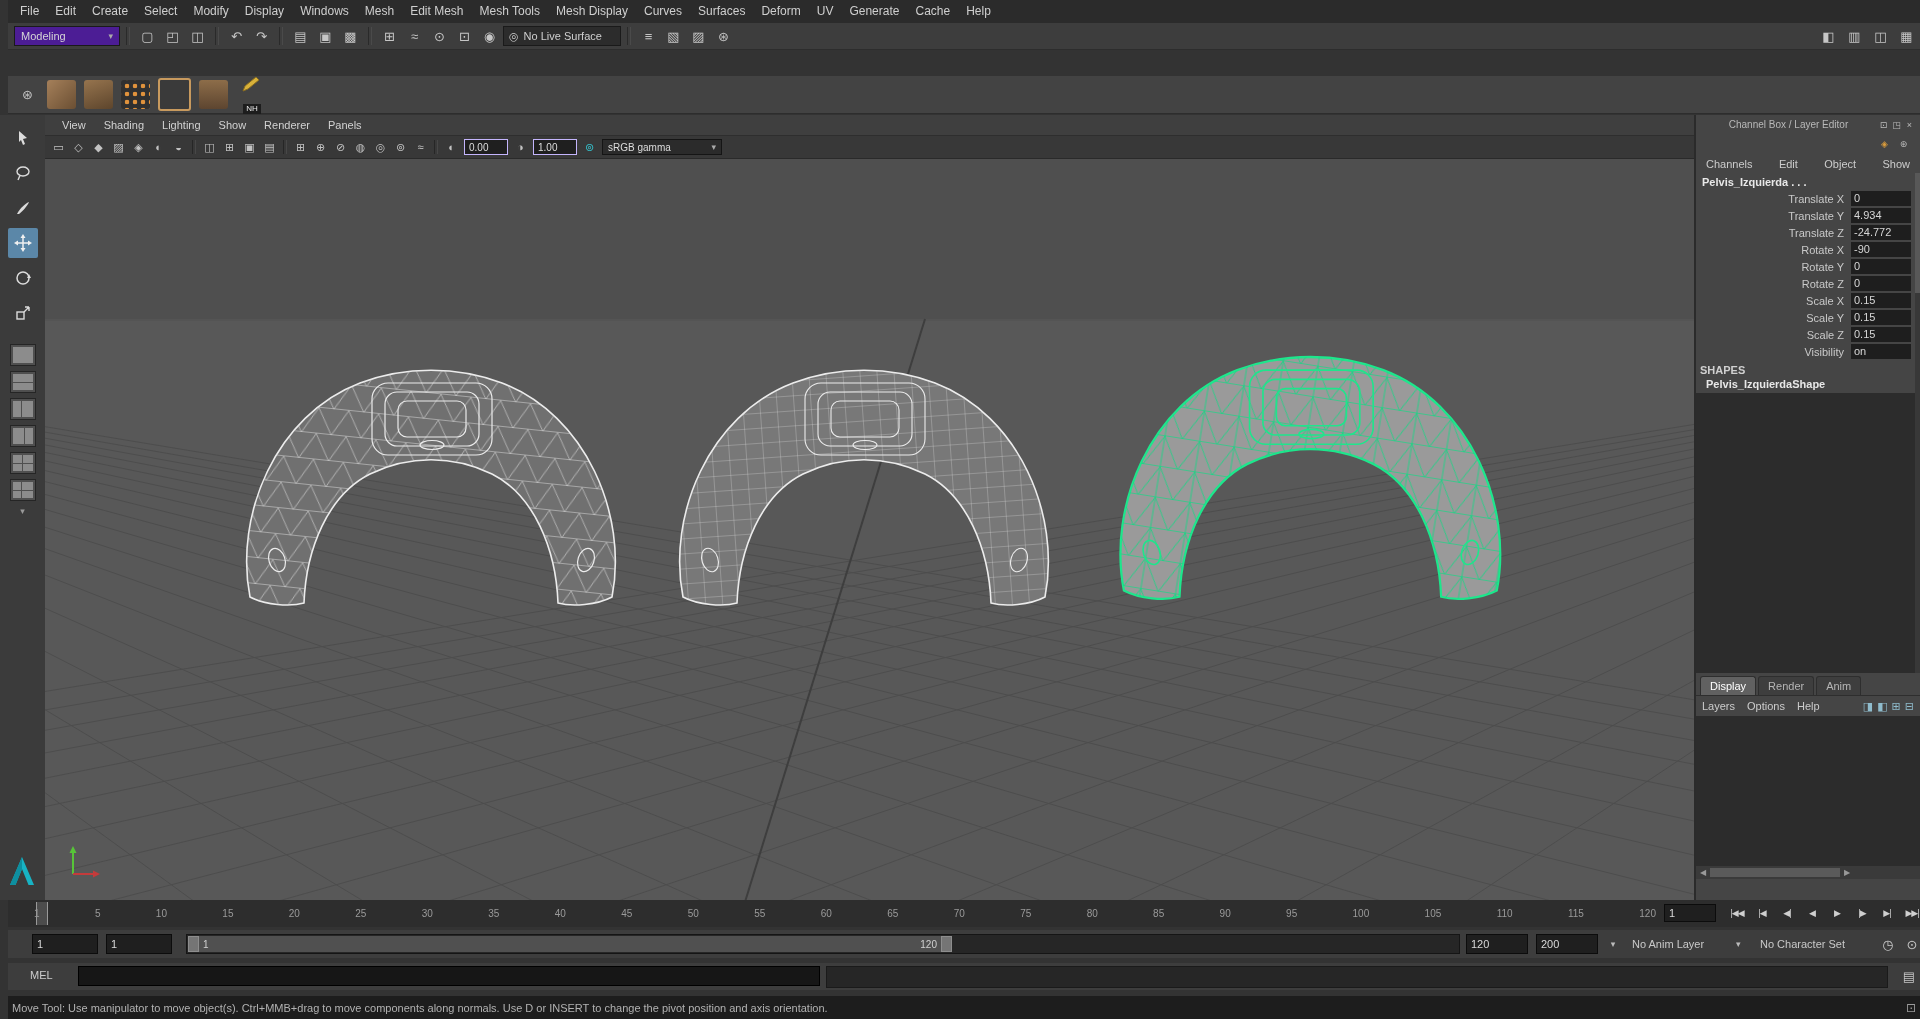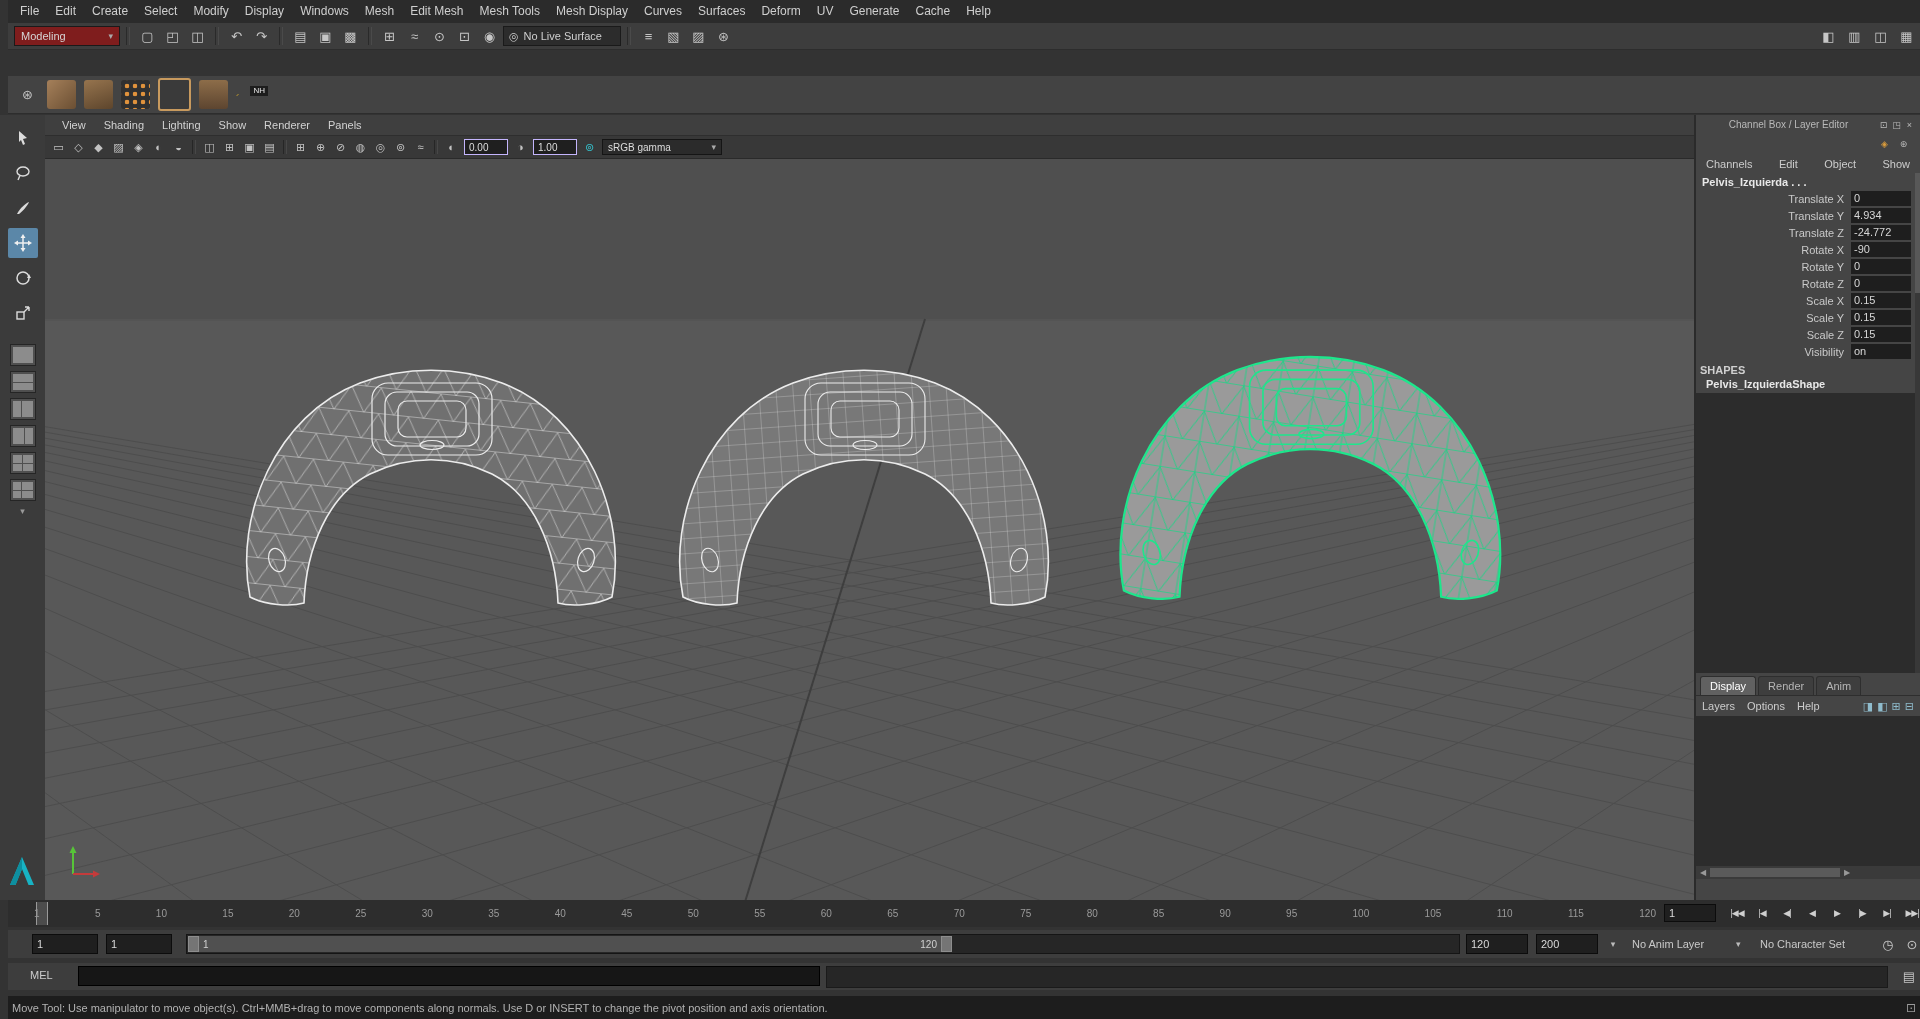--- a/index.html
+++ b/index.html
@@ -6,40 +6,40 @@
   #app{position:relative;width:1920px;height:1019px;background:#333;font-family:"Liberation Sans","DejaVu Sans",sans-serif;overflow:hidden;user-select:none;}
   .abs{position:absolute;box-sizing:border-box;}
   .row{position:absolute;left:8px;width:1920px;box-sizing:border-box;}
 
   
   #menubar{top:0;height:23px;background:#2b2b2b;display:flex;align-items:center;padding-left:4px;}
   .mi{font-size:12px;color:#cfcfcf;padding:0 8px;line-height:23px;white-space:nowrap;}
 
   
   #toolbar{top:23px;height:27px;background:#3d3d3d;display:flex;align-items:center;padding-left:6px;gap:2px;border-bottom:1px solid #2d2d2d;}
-  .dd{height:20px;background:#7f1d1d;border:1px solid #1a1a1a;display:flex;align-items:center;justify-content:space-between;color:#d5d5d5;font-size:11px;padding:0 6px;box-sizing:border-box;text-align:center;}
+  .dd{height:20px;background:#4c1d95;border:1px solid #1a1a1a;display:flex;align-items:center;justify-content:space-between;color:#d5d5d5;font-size:11px;padding:0 6px;box-sizing:border-box;text-align:center;}
   #mode-dd{width:106px;}
   .caret{font-size:9px;color:#aaa;margin-left:6px;}
   .tbsep{width:2px;height:18px;border-left:1px solid #2a2a2a;border-right:1px solid #4a4a4a;margin:0 4px;}
   .tbi{width:23px;height:21px;display:flex;align-items:center;justify-content:center;color:#c6c6c6;font-size:13px;}
   #live-field{width:118px;height:20px;background:#2c2c2c;border:1px solid #1a1a1a;display:flex;align-items:center;gap:5px;color:#cfcfcf;font-size:11px;padding:0 5px;box-sizing:border-box;}
   #tb-right{margin-left:auto;display:flex;gap:3px;padding-right:10px;}
 
   
   #shelf-tabs{top:50px;height:26px;background:#363636;display:flex;align-items:flex-end;padding-left:56px;}
   .stab{font-size:11px;color:#b5b5b5;padding:5px 10px;line-height:1;white-space:nowrap;}
   .stab.active{background:#5b5b5b;color:#fff;border-radius:3px 3px 0 0;}
   #shelf-row{top:76px;height:38px;background:#434343;display:flex;align-items:center;gap:8px;padding-left:8px;border-bottom:1px solid #2d2d2d;}
   .shelf-icon{width:29px;height:29px;border-radius:3px;}
   .si-scroll{background:linear-gradient(135deg,#a5805a,#6b4f33);}
   .si-scroll2{background:linear-gradient(160deg,#96744e,#5d452c);}
   .si-dots{background-color:#303030;background-image:radial-gradient(circle,#e0923c 2px,transparent 2.6px);background-size:8px 8px;background-position:2px 2px;}
   .si-frame{background:#3a3a3a;border:2px solid #c89a5e;}
   .si-book{background:linear-gradient(180deg,#8d6d49,#5d4530);}
-  .nh-wrap{display:flex;flex-direction:row;align-items:flex-start;width:32px;gap:11px;}
+  .nh-wrap{display:flex;flex-direction:column;align-items:center;width:32px;gap:11px;}
   .nh-label{font-size:8px;color:#e8e8e8;background:#1d1d1d;padding:0 3px;line-height:10px;}
   #shelf-right{margin-left:auto;display:flex;flex-direction:column;padding-right:4px;gap:1px;}
   .ssa{font-size:8px;color:#aaa;line-height:8px;text-align:center;}
 
   
   #tool-col{left:0;top:115px;width:45px;height:785px;background:#3b3b3b;display:flex;flex-direction:column;align-items:center;padding-top:8px;gap:5px;}
   .tool{width:30px;height:30px;display:flex;align-items:center;justify-content:center;border-radius:2px;}
   .tool.active{background:#5b87a8;}
   .tool svg{display:block;}
   .lay{width:26px;height:22px;background:#4f4f4f;border:1px solid #252525;display:grid;gap:1px;padding:2px;box-sizing:border-box;}

